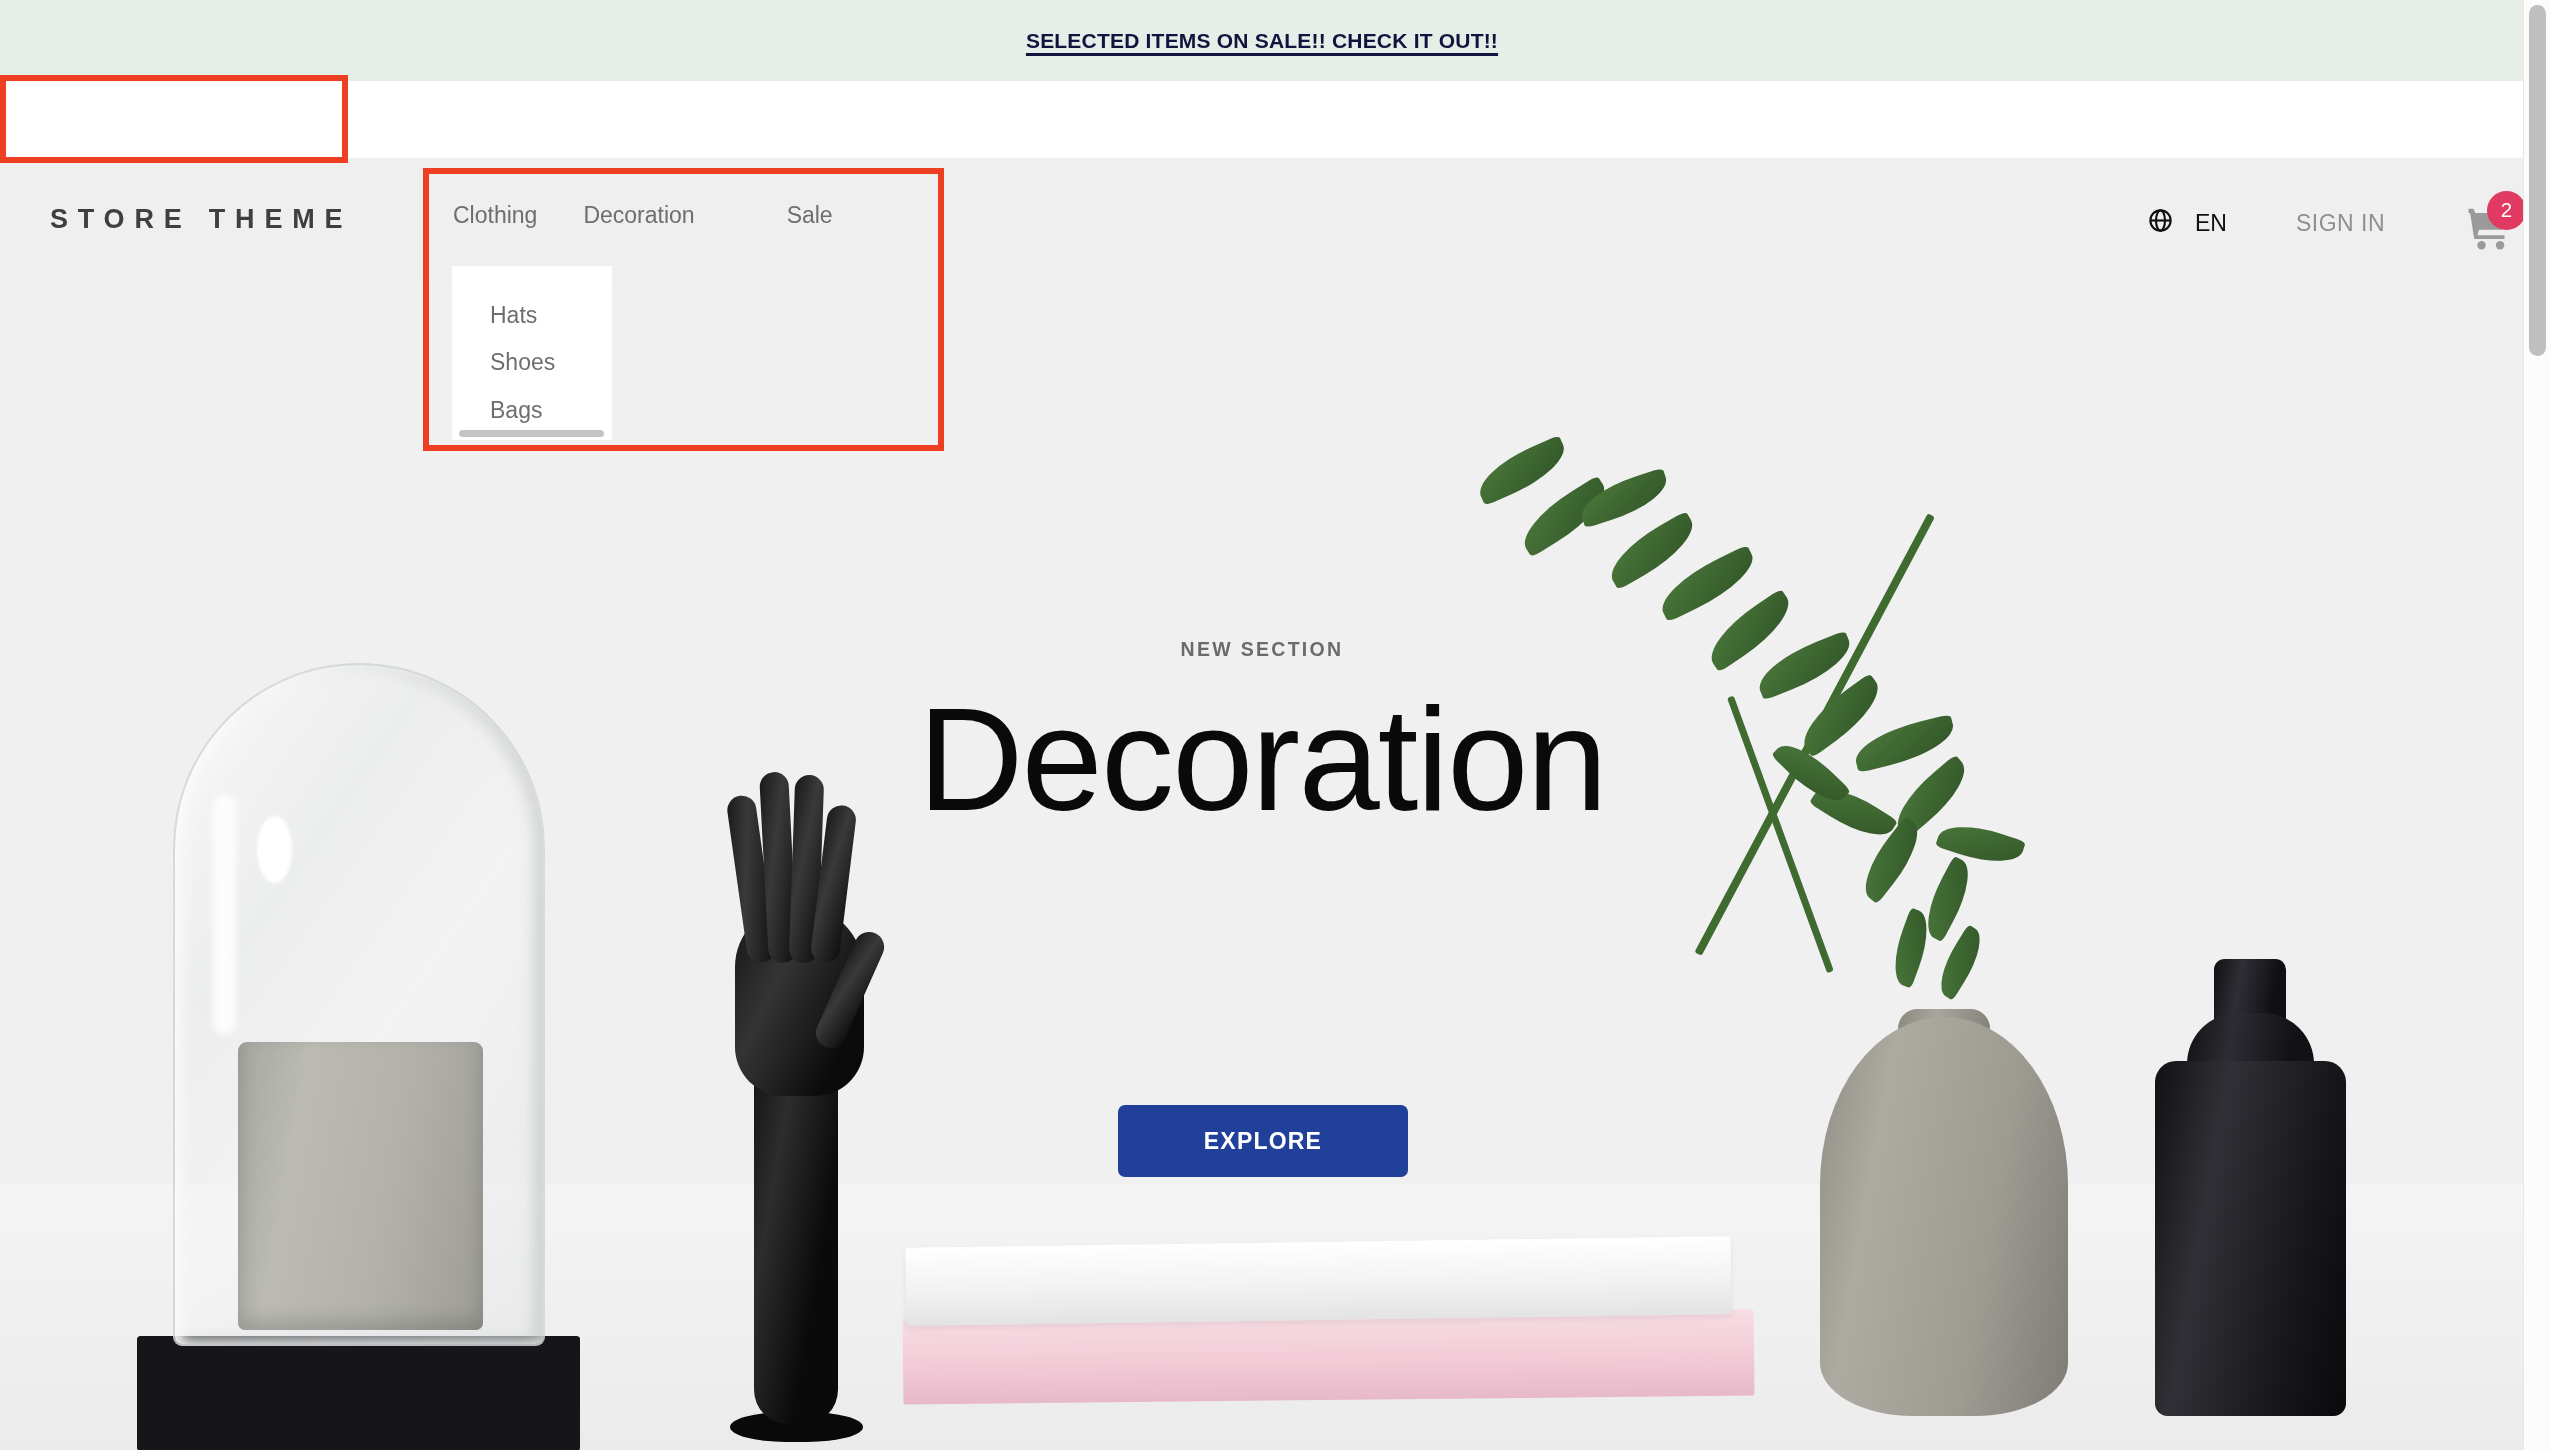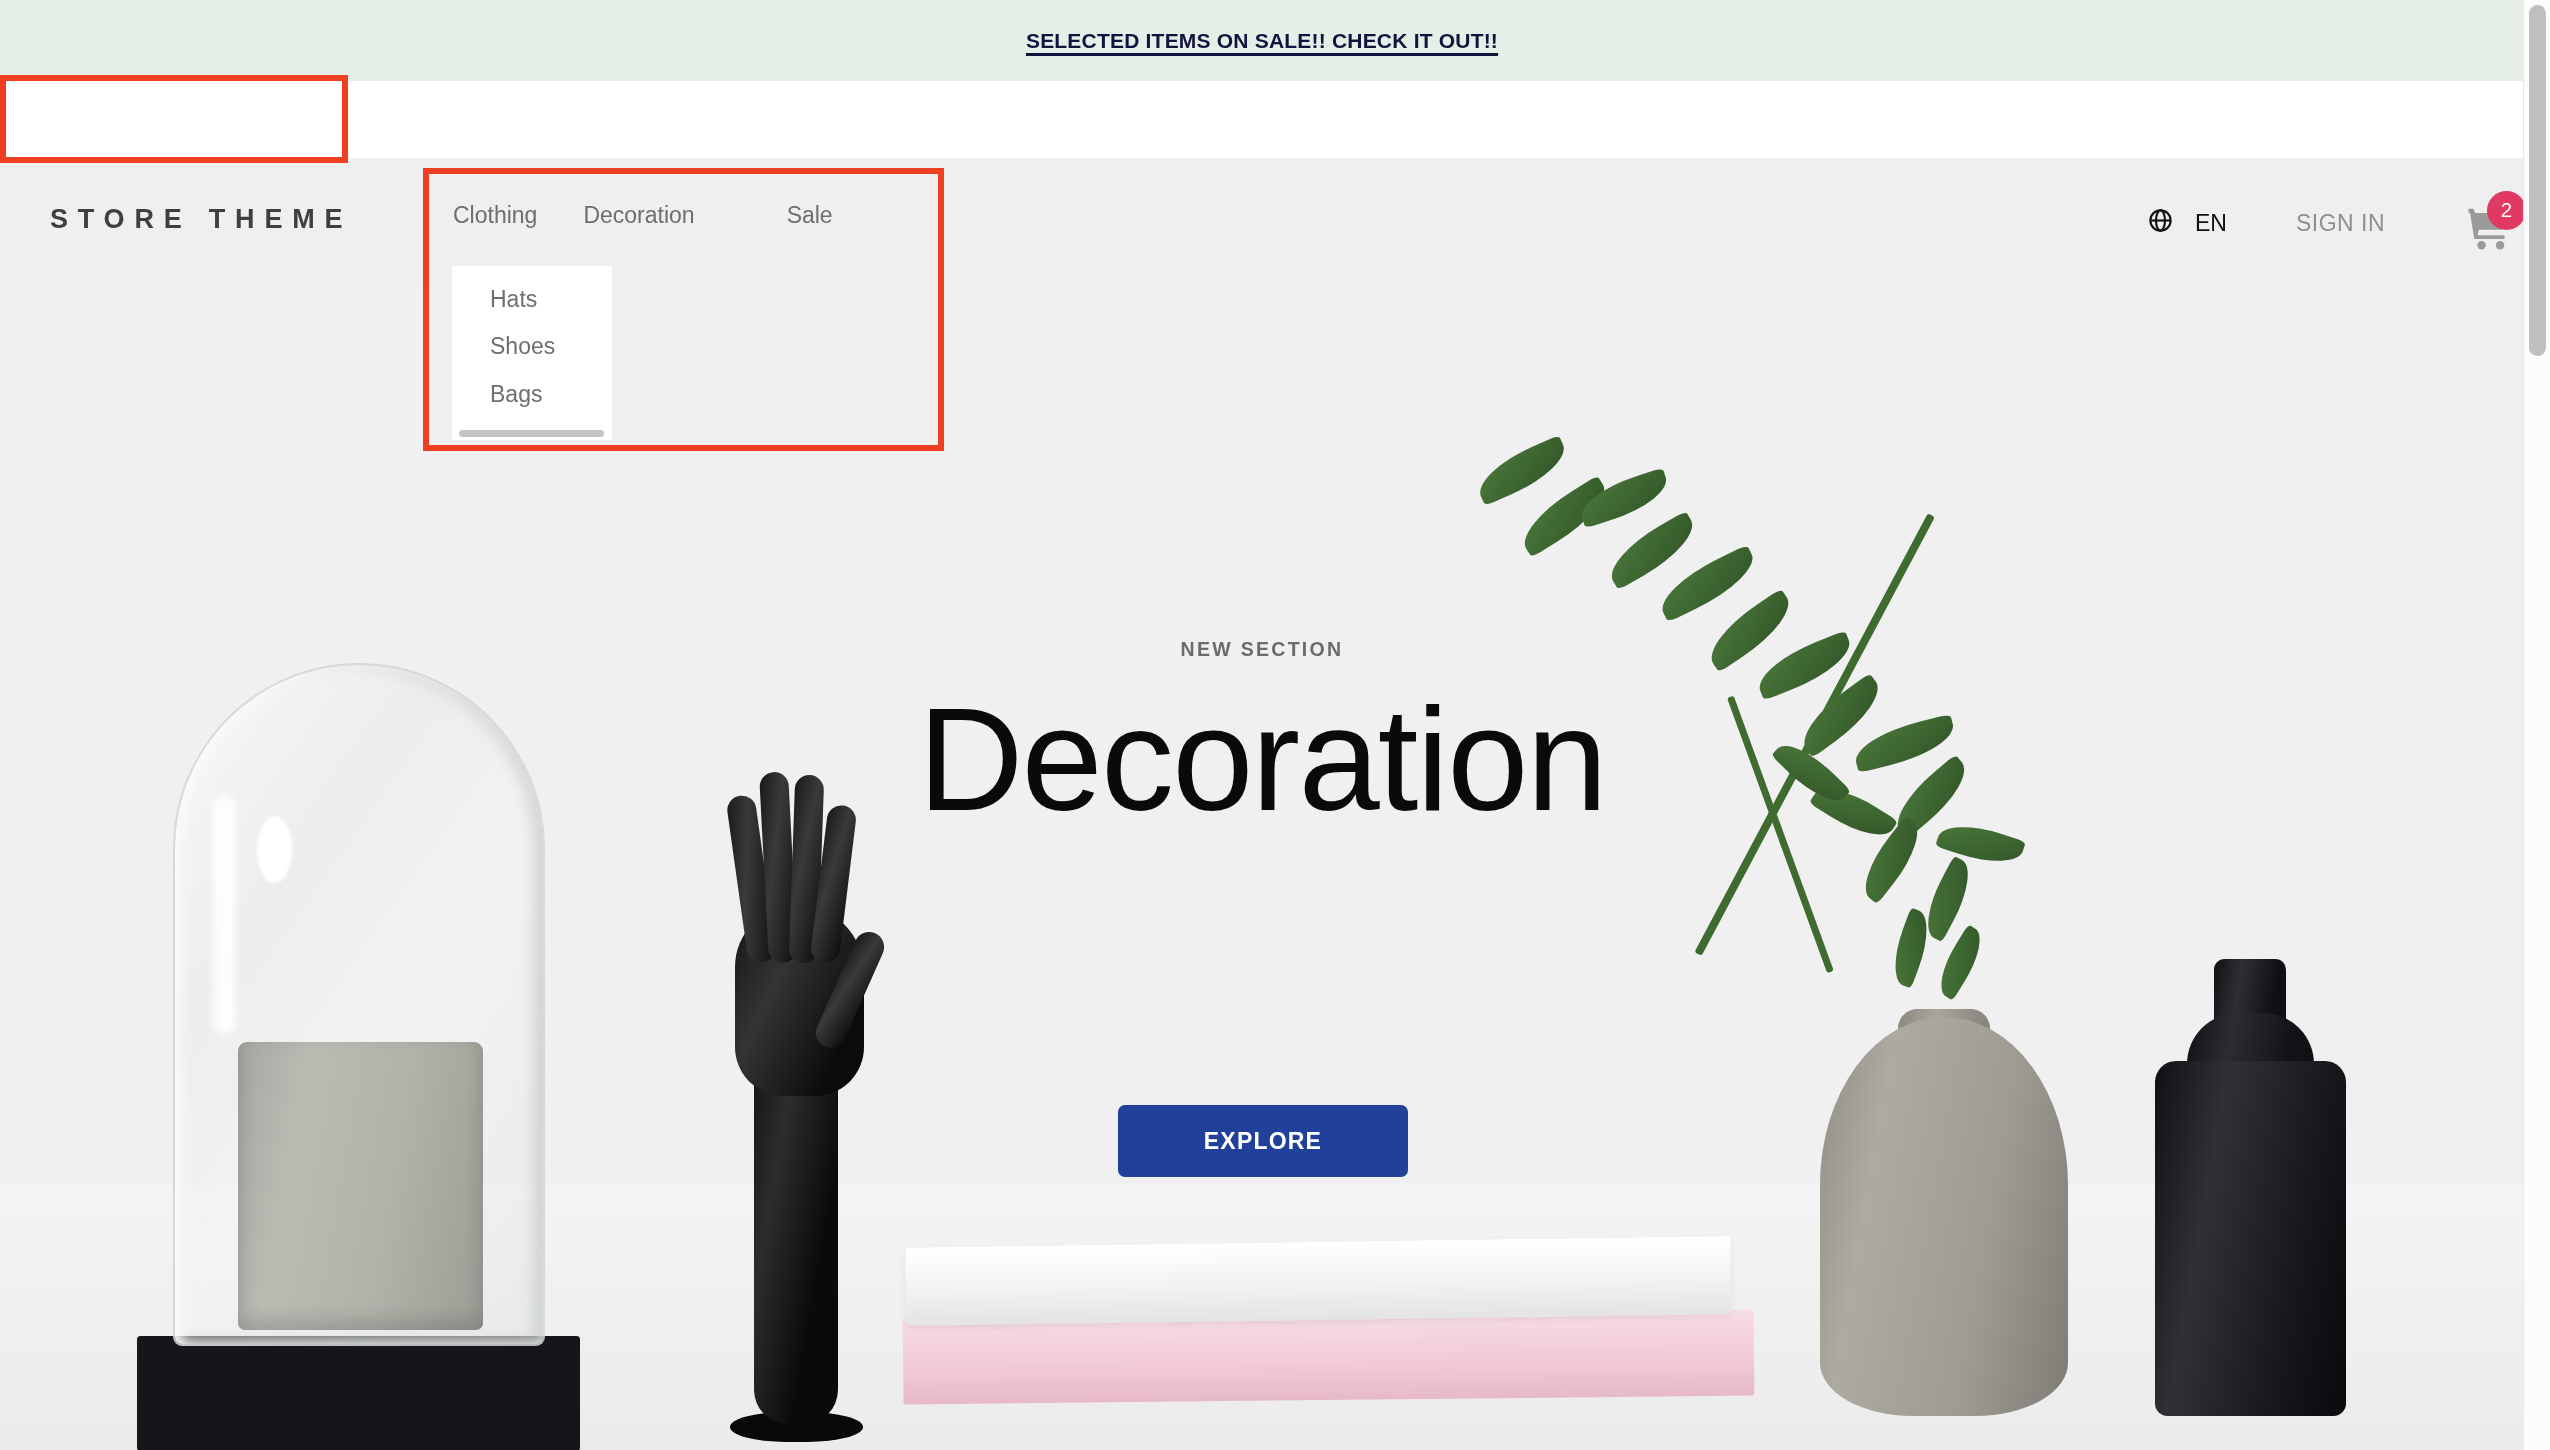--- a/index.html
+++ b/index.html
@@ -104,21 +104,21 @@
   .cat-item.clothing { margin-right: 46px; }
   .cat-item.decoration { margin-right: 92px; }
 
   
   .dropdown {
     position: absolute;
     left: 452px; top: 266px;
     width: 160px; height: 174px;
     background: #ffffff;
     z-index: 30;
-    padding-top: 20px;
+    padding-top: 36px;
     overflow: hidden;
   }
   .dd-item {
     display: block;
     font-size: 23px;
     color: #6e6e6e;
     padding: 0 0 0 38px;
     margin-bottom: 20.4px;
     cursor: pointer;
     white-space: nowrap;

